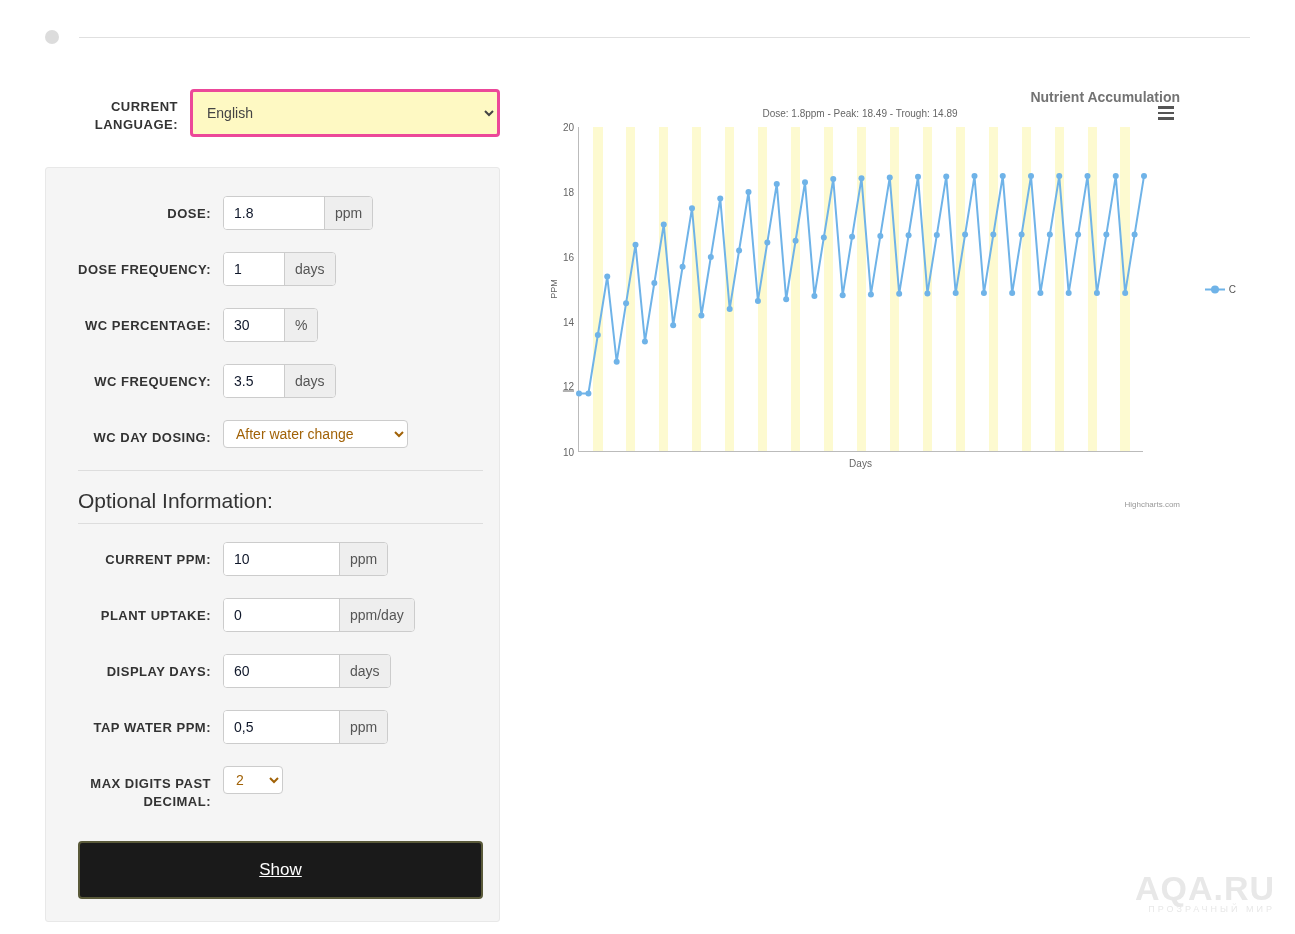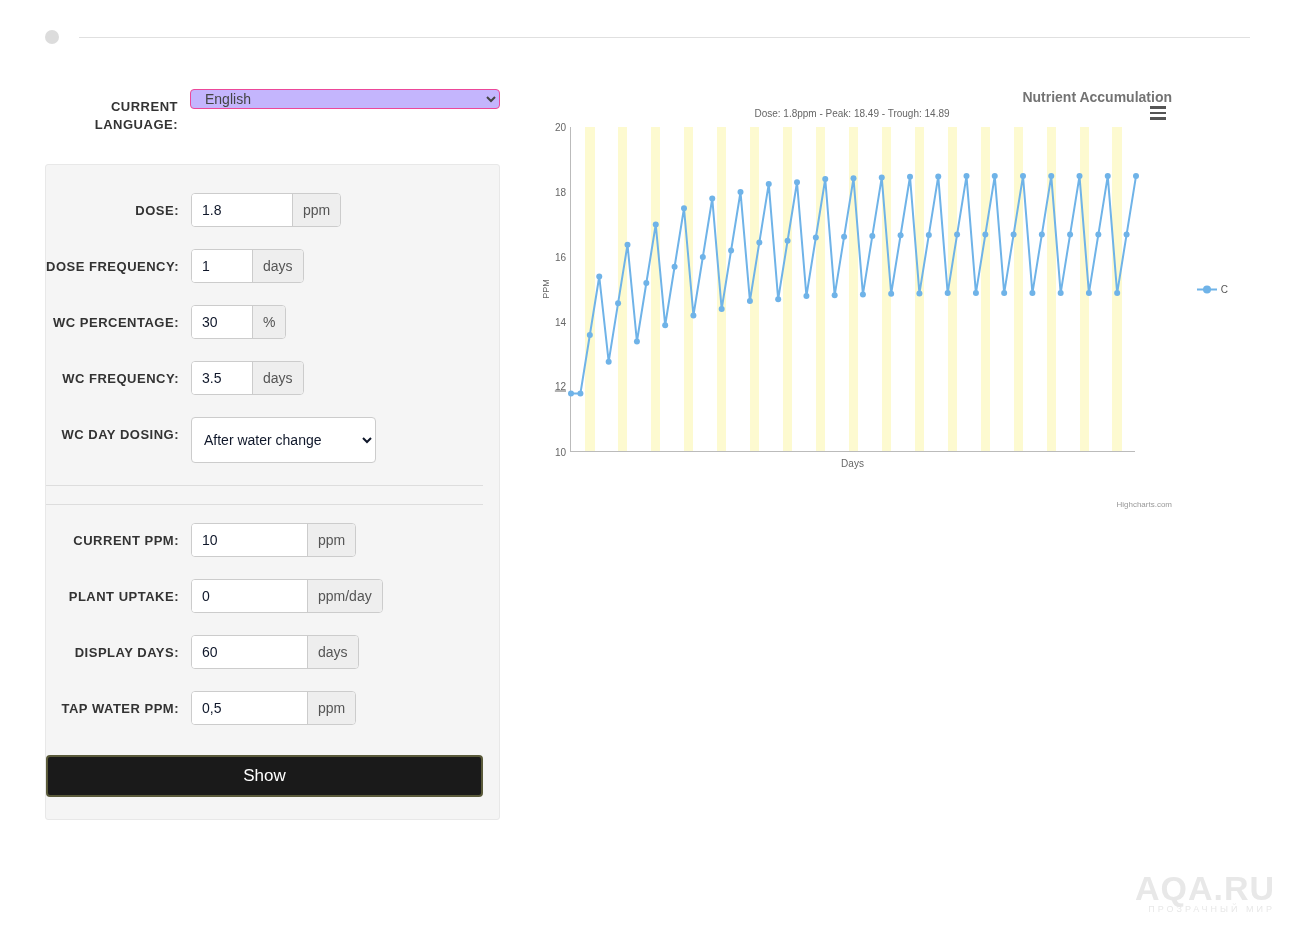--- a/index.html
+++ b/index.html
@@ -1,39 +1,39 @@
 <!DOCTYPE html>
 <html><head>
 <meta charset="utf-8">
 <style>
 * { box-sizing: border-box; margin: 0; padding: 0; }
 body { font-family: Arial, Helvetica, sans-serif; background: #fff; color: #333; }
 .page { width: 1295px; height: 934px; position: relative; padding: 30px 45px; }
 .top-hr { display: flex; align-items: center; margin-bottom: 45px; }
 .top-dot { width: 14px; height: 14px; border-radius: 50%; background: #dcdcdc; margin-right: 20px; }
 .top-line { flex: 1; height: 1px; background: #e0e0e0; }
-.row { display: flex; gap: 32px; }
+.row { display: flex; gap: 40px; }
 .left-col { width: 455px; }
 .lang-row { display: flex; align-items: flex-start; margin-bottom: 30px; }
 .label { width: 145px; text-align: right; font-size: 13px; font-weight: 600; letter-spacing: 0.5px; color: #333; padding-right: 12px; padding-top: 9px; line-height: 1.4; }
-.lang-select { flex: 1; height: 20px; border: 1px solid #ec4899; border-radius: 4px; padding: 0 10px; font-size: 14px; color: #444; background: #c4b5fd; }
-.form-panel { background: #f5f5f5; border: 1px solid #e8e8e8; border-radius: 3px; padding: 28px 16px 22px 0; }
+.lang-select { flex: 1; height: 48px; border: 3px solid #ec4899; border-radius: 4px; padding: 0 10px; font-size: 14px; color: #444; background: #fef9c3; }
+.form-panel { background: #f5f5f5; border: 1px solid #e8e8e8; border-radius: 3px; padding: 28px 16px 22px 32px; }
 .form-row { display: flex; align-items: flex-start; margin-bottom: 22px; }
 .input-group { display: flex; border: 1px solid #ccc; border-radius: 4px; overflow: hidden; background: #fff; }
 .ig-input { border: 0; padding: 8px 10px; font-size: 14px; color: #0f172a; outline: none; }
 .ig-addon { background: #eee; border-left: 1px solid #ccc; padding: 8px 10px; font-size: 14px; color: #555; display: flex; align-items: center; white-space: nowrap; }
 .w-100 { width: 100px; }
 .w-60 { width: 60px; }
 .w-115 { width: 115px; }
-.sel { height: 46px; border: 1px solid #ccc; border-radius: 4px; background: #fff; padding: 0 8px; font-size: 14px; color: #0f172a; }
+.sel { height: 28px; border: 1px solid #ccc; border-radius: 4px; background: #fff; padding: 0 8px; font-size: 14px; color: #a16207; }
 .sel-wide { width: 185px; }
 .sel-narrow { width: 60px; }
 .panel-hr { border: 0; border-top: 1px solid #ddd; margin: 10px 0 18px 0; }
 .section-title { font-size: 21px; font-weight: 400; color: #333; margin-bottom: 6px; }
-.show-btn { width: 100%; height: 42px; background: #1a1a1a; border: 2px solid #5a5a3a; border-radius: 4px; color: #fff; font-size: 17px; cursor: pointer; margin-top: 8px; }
+.show-btn { width: 100%; height: 58px; background: #1a1a1a; border: 2px solid #5a5a3a; border-radius: 4px; color: #fff; font-size: 17px; cursor: pointer; margin-top: 8px; text-decoration: underline; }
 .right-col { flex: 1; position: relative; }
 .chart-wrap { position: relative; width: 640px; height: 400px; }
 .chart-title { text-align: right; font-size: 14px; font-weight: bold; color: #737373; }
 .chart-sub { text-align: center; font-size: 10px; color: #666; margin-top: 3px; margin-bottom: 8px; }
 .menu-icon { position: absolute; right: 0; top: 8px; cursor: pointer; padding: 6px; }
 .menu-icon .bar { width: 16px; height: 2.5px; background: #555; margin: 3px 0; }
 .plot-area { position: relative; width: 565px; height: 325px; margin-left: 38px; border-left: 1px solid #bbb; border-bottom: 1px solid #bbb; }
 .y-label { position: absolute; left: 4px; top: 50%; transform: translateY(-50%) rotate(-90deg); font-size: 9px; color: #666; }
 .y-tick { position: absolute; right: 100%; font-size: 10px; color: #666; padding-right: 5px; transform: translateY(-50%); }
 .x-label { text-align: center; font-size: 10px; color: #666; margin-top: 6px; margin-left: 38px; width: 565px; }
@@ -103,20 +103,21 @@
 
         <div class="form-row">
           <div class="label">WC DAY DOSING:</div>
           <select class="sel sel-wide">
             <option>After water change</option>
           </select>
         </div>
 
         <hr class="panel-hr">
 
+        <div class="section-title">Optional Information:</div>
         <hr class="panel-hr">
 
         <div class="form-row">
           <div class="label">CURRENT PPM:</div>
           <div class="input-group">
             <input class="ig-input w-115" value="10" style="">
             <span class="ig-addon">ppm</span>
           </div>
         </div>
 
@@ -137,20 +138,26 @@
         </div>
 
         <div class="form-row">
           <div class="label">TAP WATER PPM:</div>
           <div class="input-group">
             <input class="ig-input w-115" value="0,5" style="">
             <span class="ig-addon">ppm</span>
           </div>
         </div>
 
+        <div class="form-row">
+          <div class="label">MAX DIGITS PAST DECIMAL:</div>
+          <select class="sel sel-narrow">
+            <option>2</option>
+          </select>
+        </div>
 
         <button class="show-btn">Show</button>
       </div>
     </div>
 
     <div class="right-col">
       <div class="chart-wrap">
         <div class="menu-icon">
           <div class="bar"></div>
             <div class="bar"></div>

